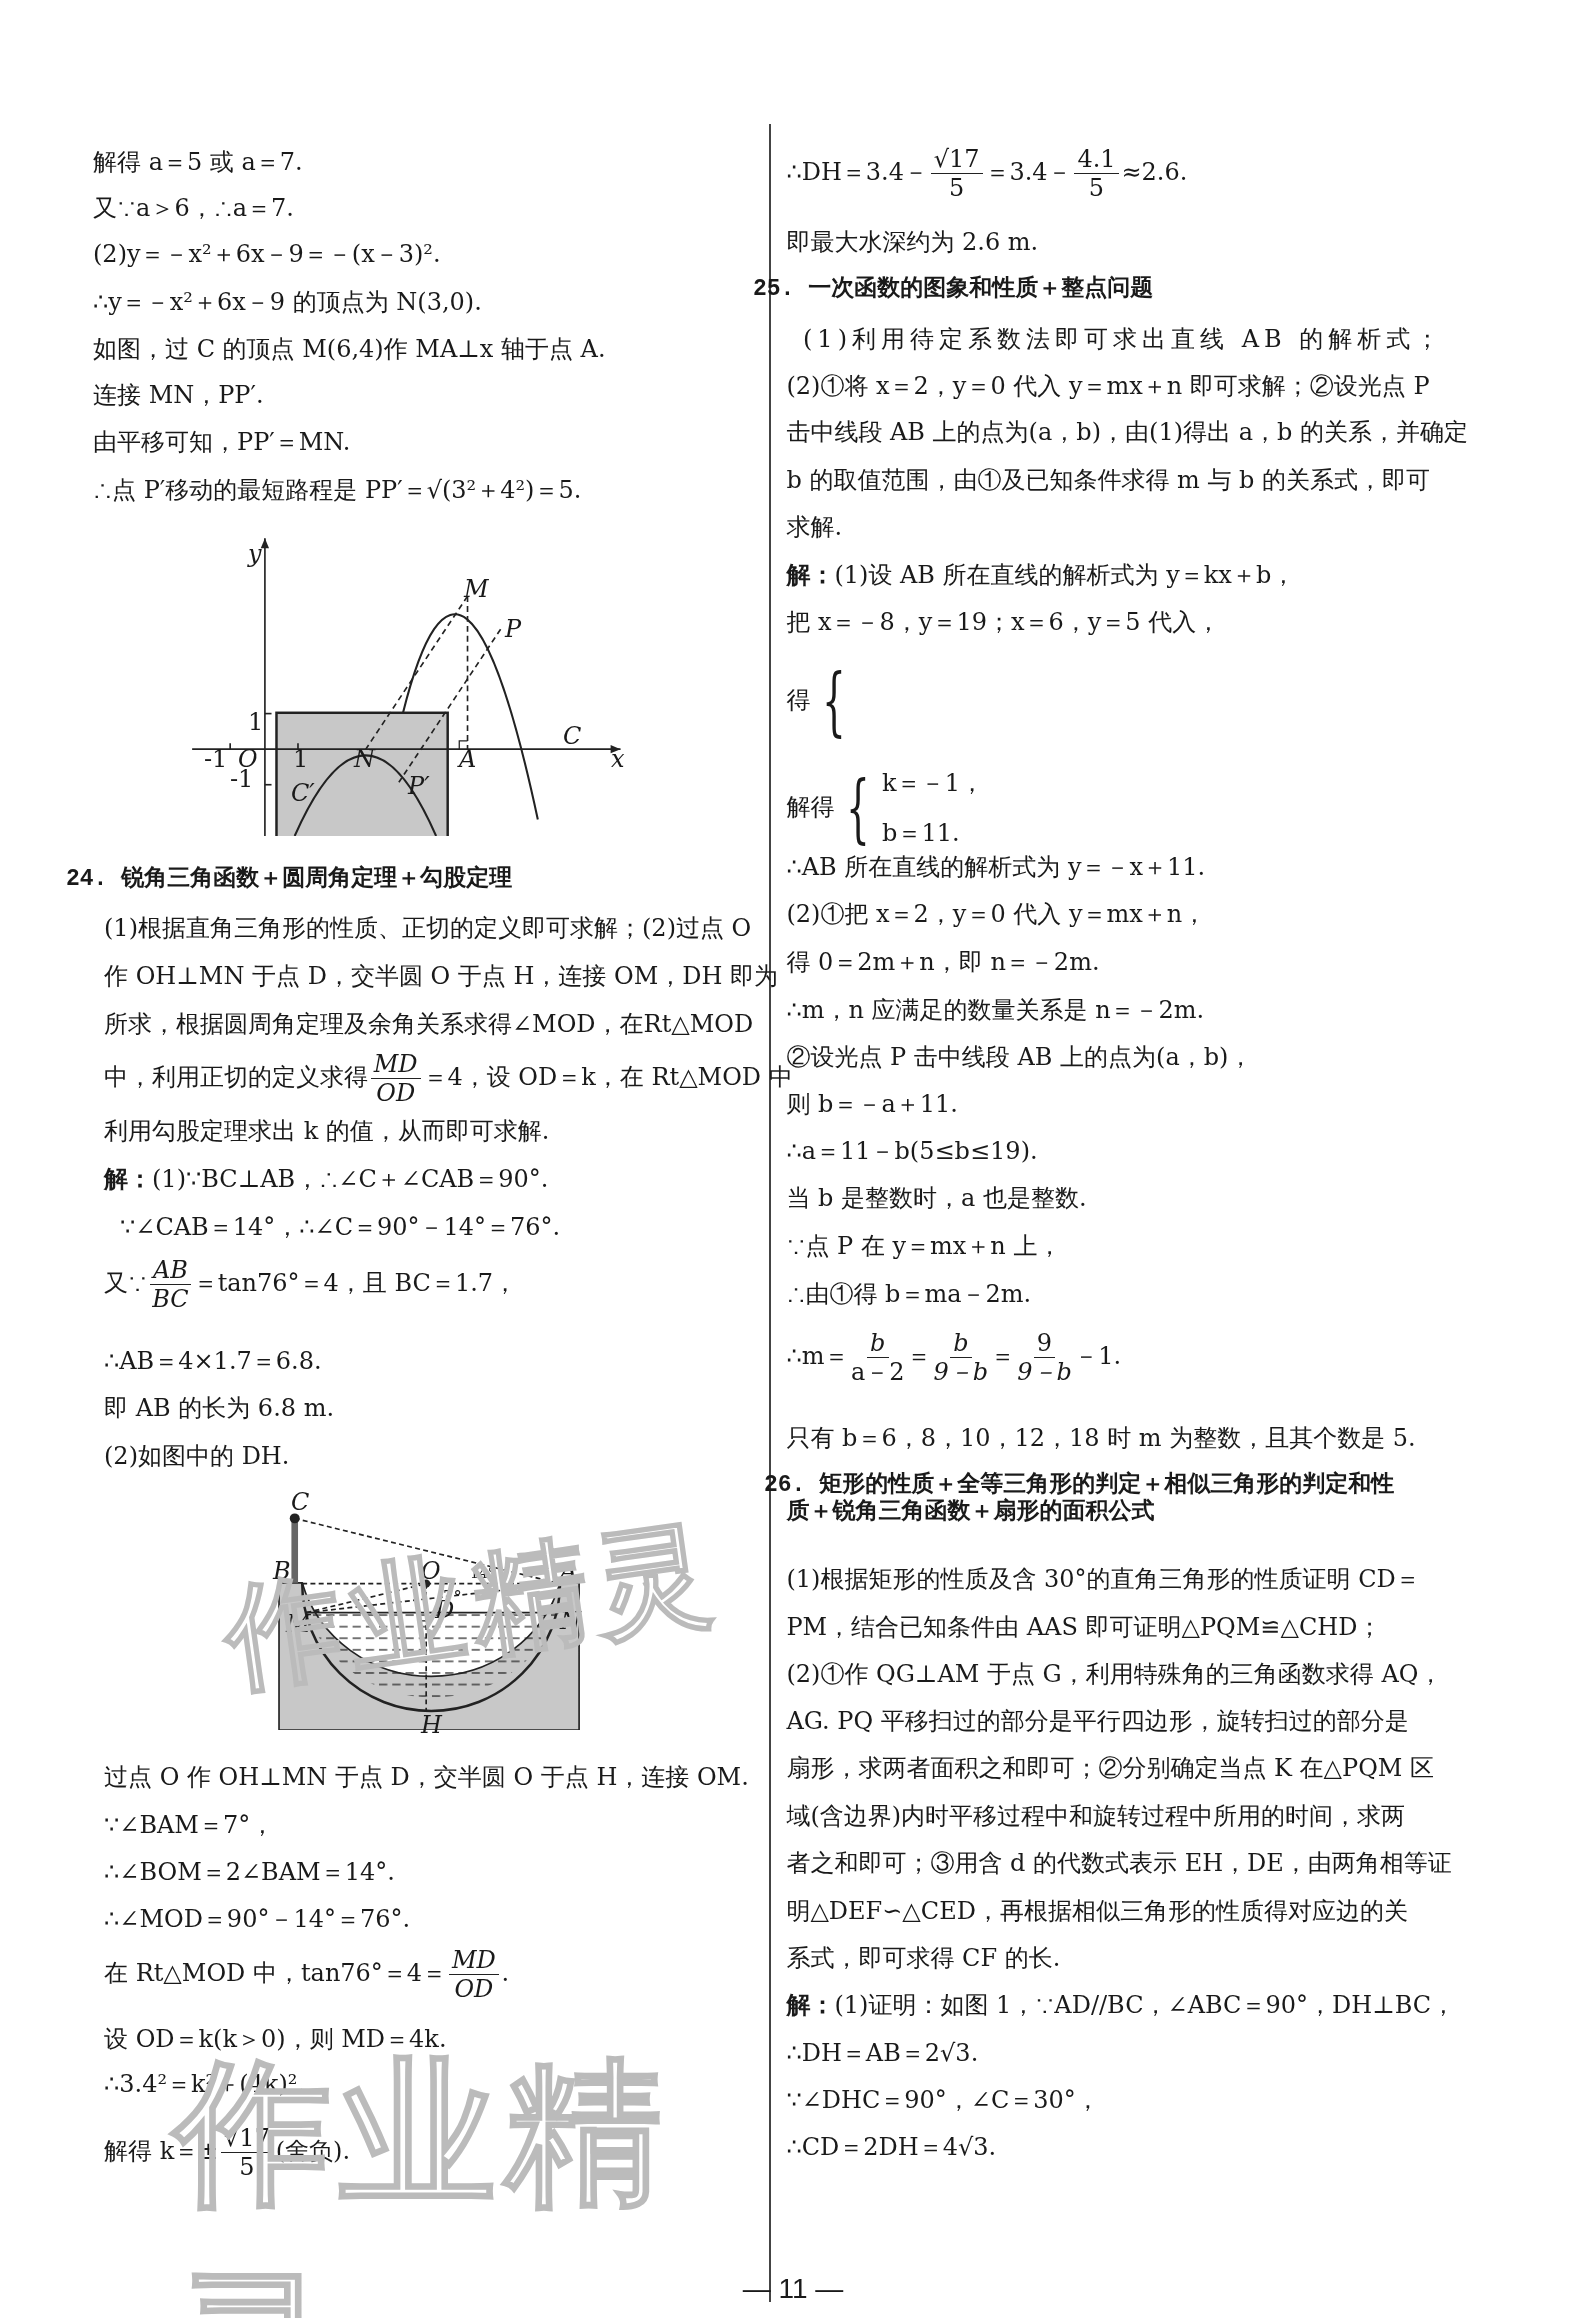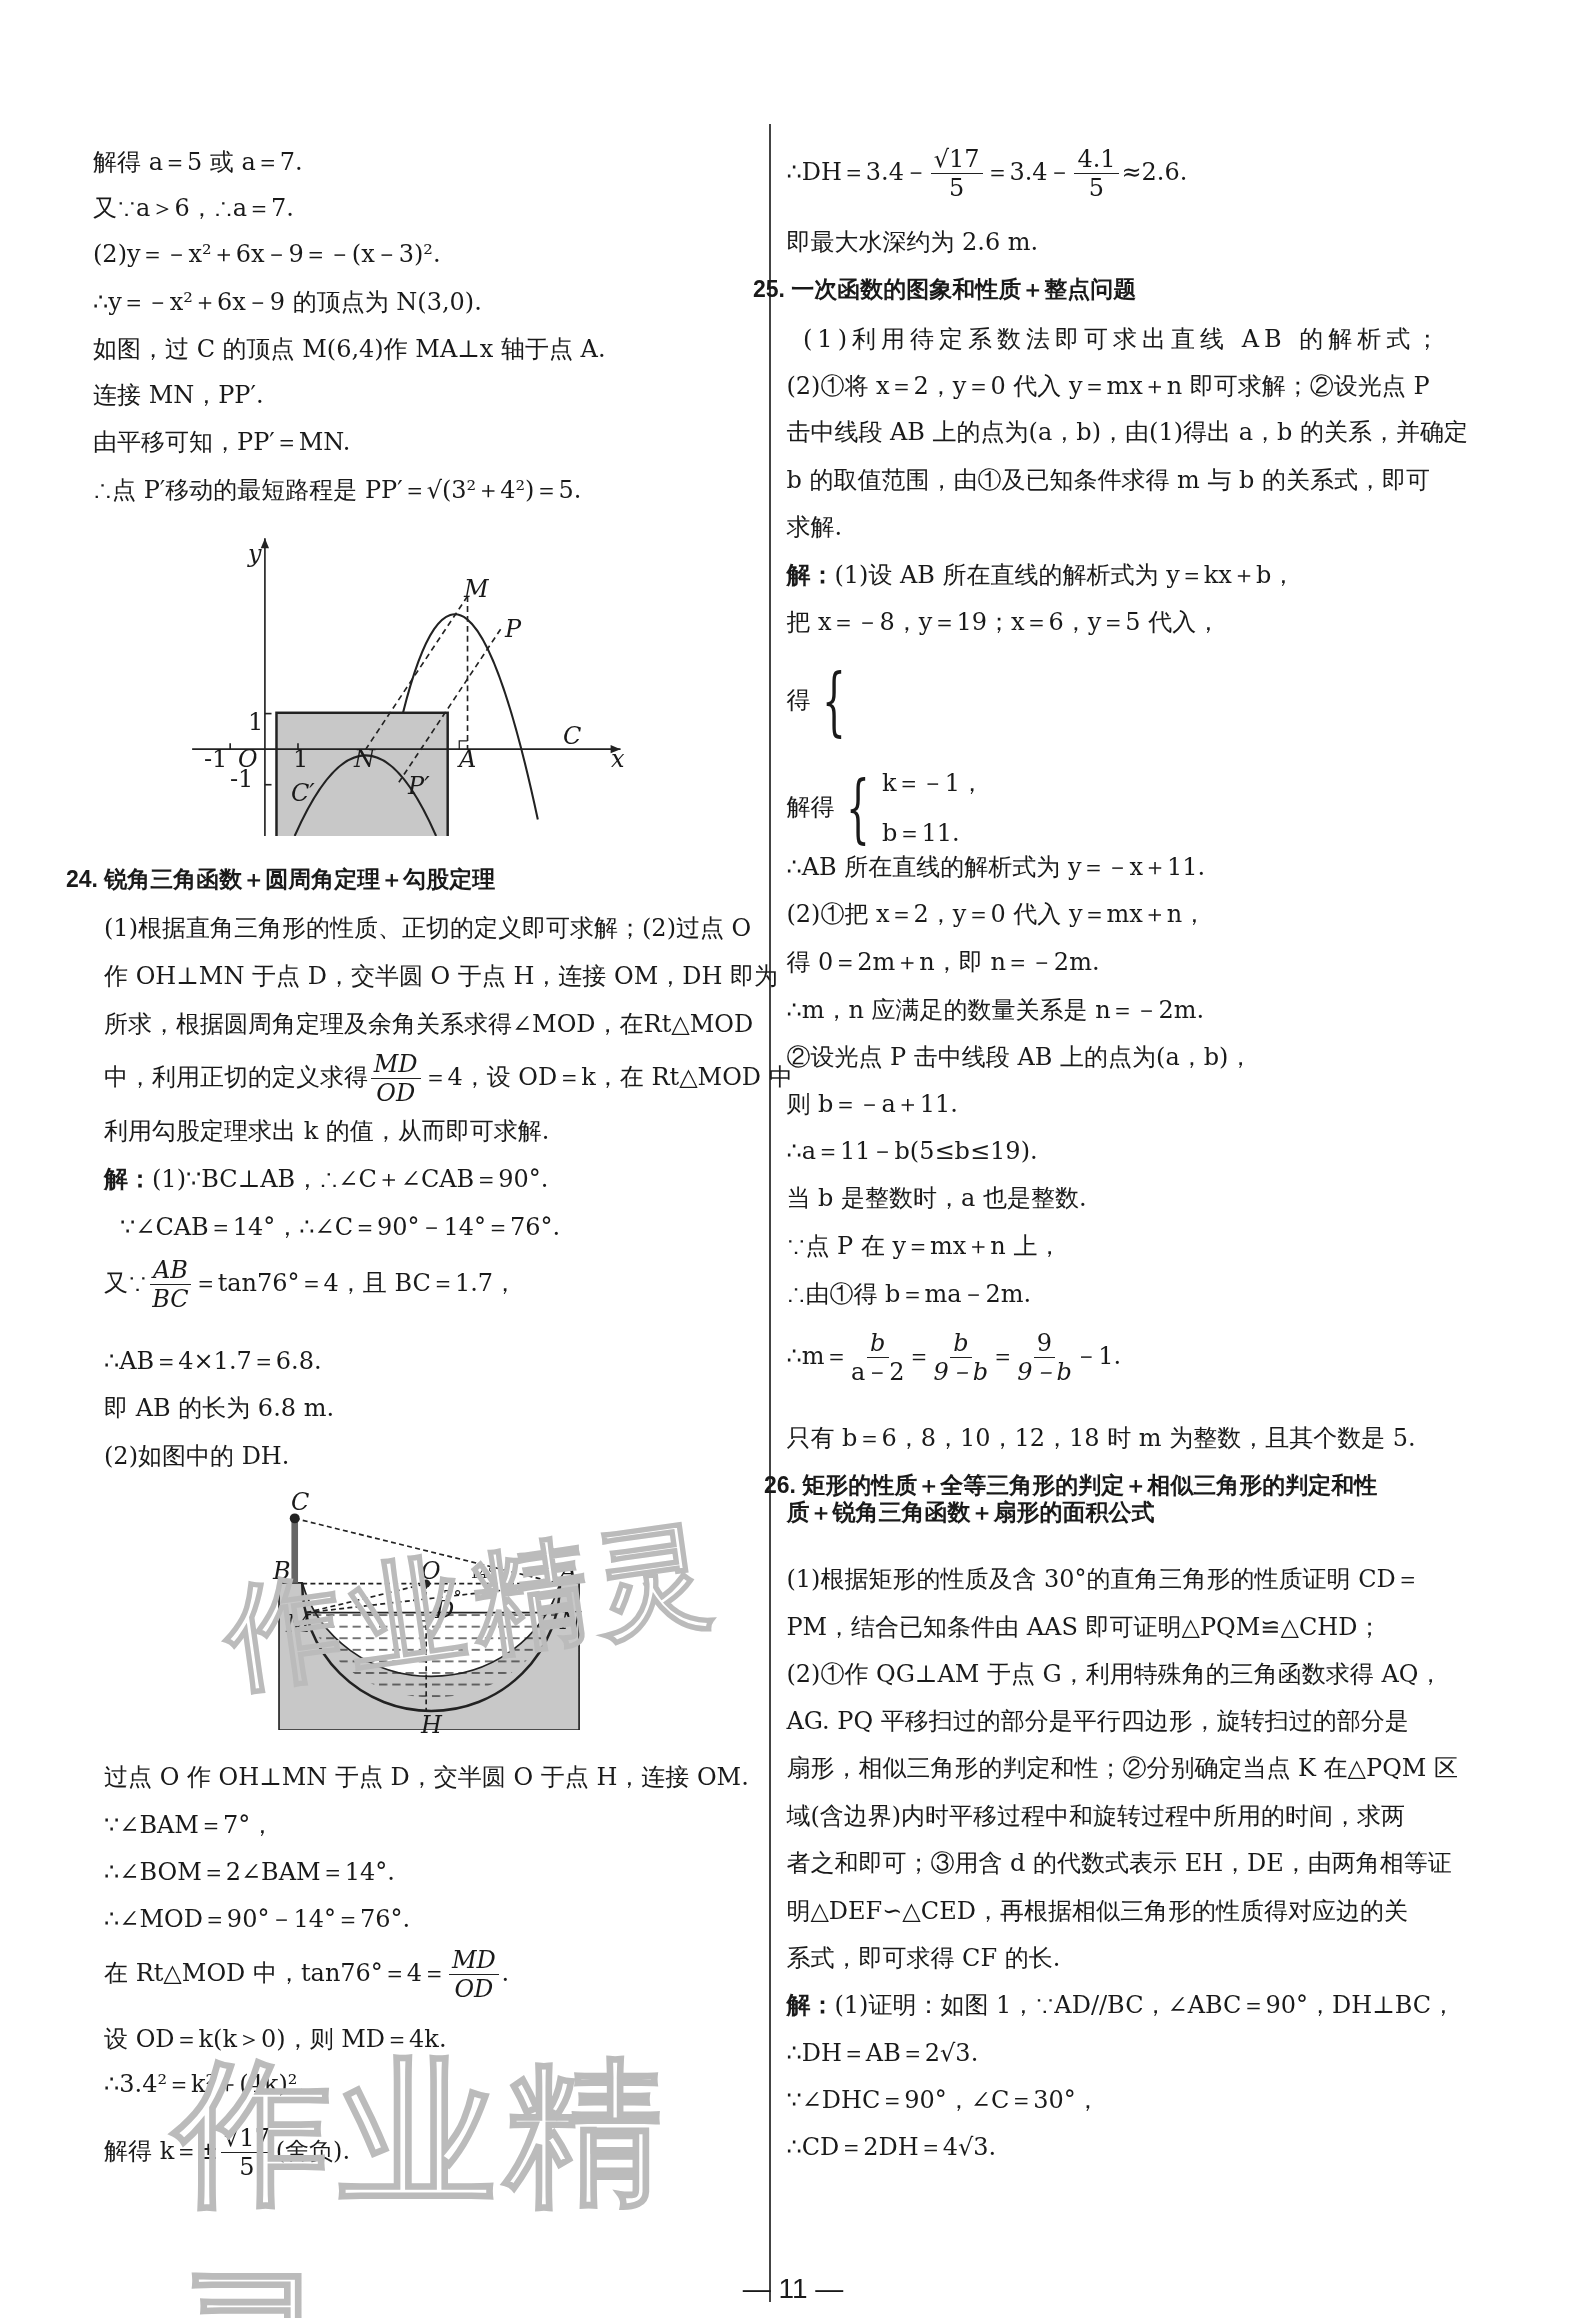--- a/index.html
+++ b/index.html
@@ -3,21 +3,21 @@
 <meta charset="utf-8">
 <style>
   html,body{margin:0;padding:0;background:#fff;}
   body{width:1586px;height:2319px;position:relative;overflow:hidden;
        font-family:"DejaVu Serif","Liberation Serif",serif;color:#1a1a1a;}
   .col{position:absolute;top:0;}
   #left{left:0;width:770px;}
   #right{left:774px;width:812px;}
   .divider{position:absolute;left:769px;top:124px;width:1.7px;height:2178px;background:#444;}
   .line{position:absolute;font-size:24px;line-height:33px;white-space:nowrap;}
-  .head{font-family:Liberation Sans, sans-serif;font-weight:bold;font-size:23px;}
+  .head{font-family:Liberation Mono, monospace;font-weight:bold;font-size:23px;}
   .bold{font-weight:bold;font-family:"DejaVu Sans","Liberation Sans",sans-serif;}
   .frac{display:inline-flex;flex-direction:column;align-items:center;vertical-align:middle;margin:0 2.5px;line-height:28px;}
   .frac .num{border-bottom:1.7px solid #222;padding:0 3.3px;}
   .brace{display:inline-block;vertical-align:middle;font-size:75px;line-height:75px;font-weight:100;transform:scaleX(0.5);}
   .sys{display:inline-flex;flex-direction:column;vertical-align:middle;line-height:50px;}
   .figure{position:absolute;}
   .pagenum{position:absolute;left:0;width:1586px;top:2273px;text-align:center;font-family:"Liberation Sans",sans-serif;font-size:28px;}
   .watermark{position:absolute;font-family:"DejaVu Sans",sans-serif;font-weight:bold;color:transparent;
              -webkit-text-stroke:1.7px #bbb;letter-spacing:8.3px;}
 </style>
@@ -199,21 +199,21 @@
       </span><span>－1.</span>
   </div>
   <div class="line" style="left:12.4px;top:1422px">只有 b＝6，8，10，12，18 时 m 为整数，且其个数是 5.</div>
 
   <div class="line head" style="left:-10px;top:1469px">26. 矩形的性质＋全等三角形的判定＋相似三角形的判定和性</div>
   <div class="line head" style="left:12.4px;top:1496px">质＋锐角三角函数＋扇形的面积公式</div>
   <div class="line" style="left:12.4px;top:1563px">(1)根据矩形的性质及含 30°的直角三角形的性质证明 CD＝</div>
   <div class="line" style="left:12.4px;top:1611px">PM，结合已知条件由 AAS 即可证明△PQM≌△CHD；</div>
   <div class="line" style="left:12.4px;top:1658px">(2)①作 QG⊥AM 于点 G，利用特殊角的三角函数求得 AQ，</div>
   <div class="line" style="left:12.4px;top:1705px">AG. PQ 平移扫过的部分是平行四边形，旋转扫过的部分是</div>
-  <div class="line" style="left:12.4px;top:1752px">扇形，相似三角形的判定和性；②分别确定当点 K 在△PQM 区</div>
+  <div class="line" style="left:12.4px;top:1752px">扇形，求两者面积之和即可；②分别确定当点 K 在△PQM 区</div>
   <div class="line" style="left:12.4px;top:1800px">域(含边界)内时平移过程中和旋转过程中所用的时间，求两</div>
   <div class="line" style="left:12.4px;top:1847px">者之和即可；③用含 d 的代数式表示 EH，DE，由两角相等证</div>
   <div class="line" style="left:12.4px;top:1895px">明△DEF∽△CED，再根据相似三角形的性质得对应边的关</div>
   <div class="line" style="left:12.4px;top:1942px">系式，即可求得 CF 的长.</div>
   <div class="line" style="left:12.4px;top:1989px"><span class="bold">解：</span><span>(1)证明：如图 1，∵AD//BC，∠ABC＝90°，DH⊥BC，</span></div>
   <div class="line" style="left:12.4px;top:2037px">∴DH＝AB＝2√3.</div>
   <div class="line" style="left:12.4px;top:2084px">∵∠DHC＝90°，∠C＝30°，</div>
   <div class="line" style="left:12.4px;top:2131px">∴CD＝2DH＝4√3.</div>
 </div>
 

